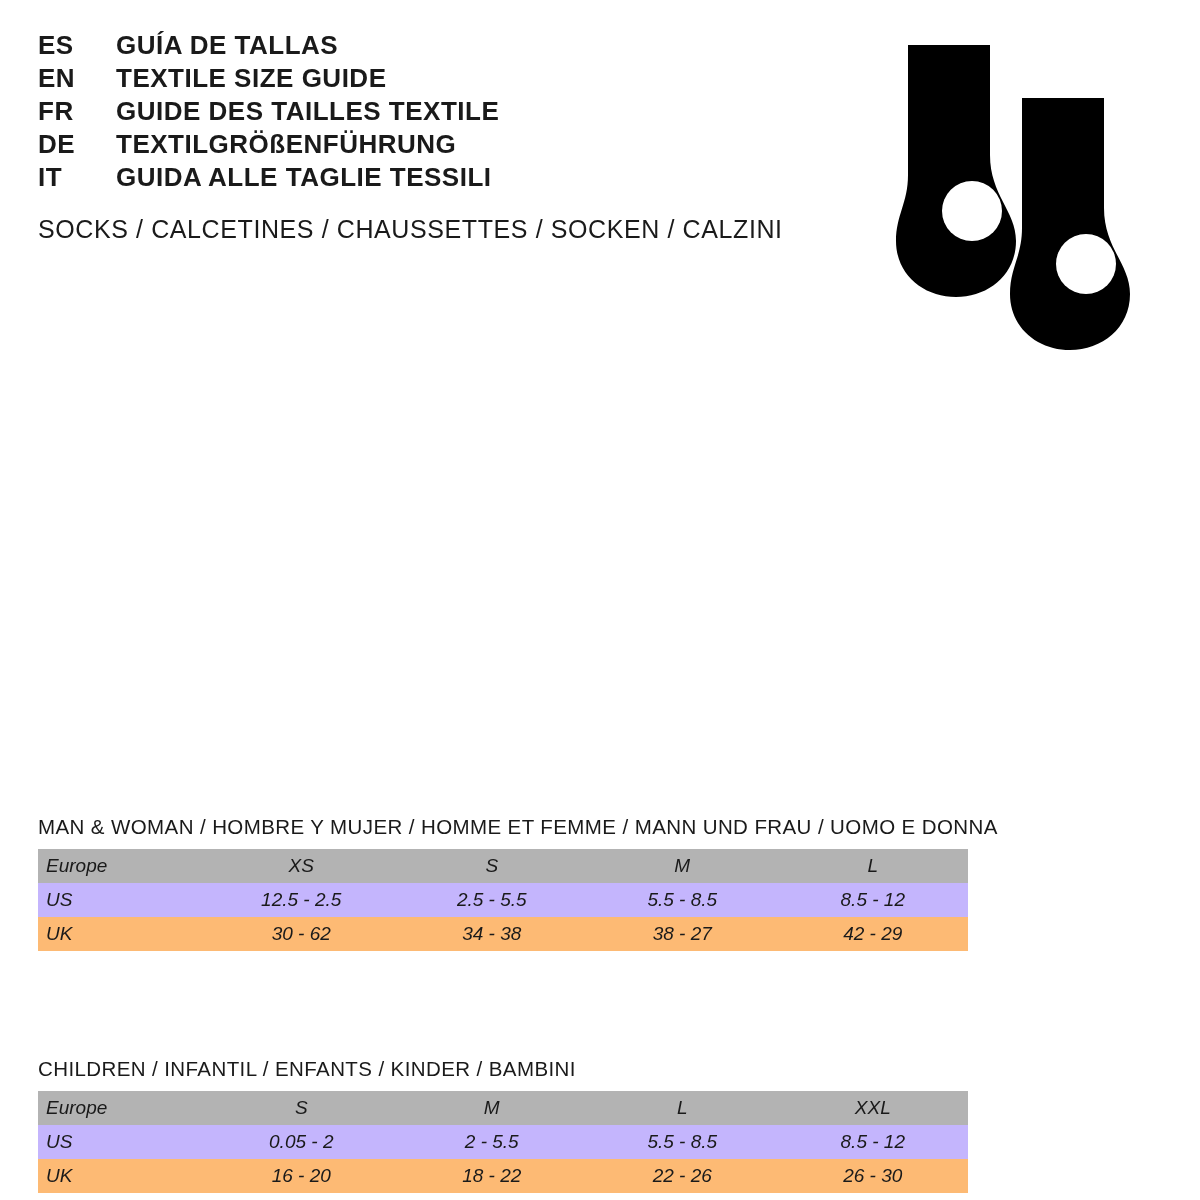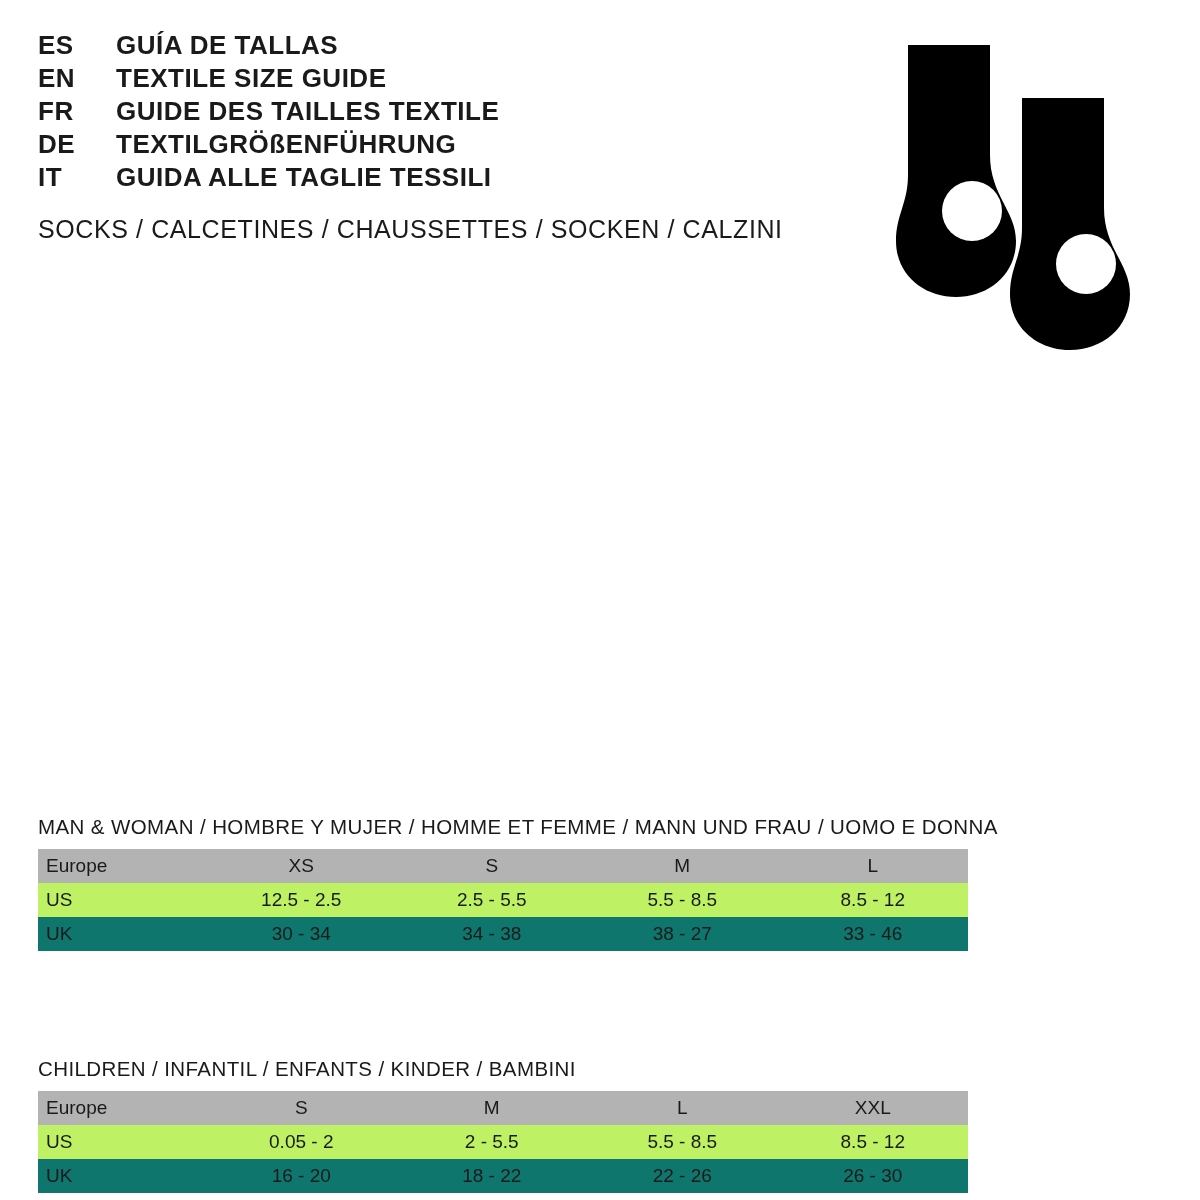--- a/index.html
+++ b/index.html
@@ -83,39 +83,40 @@
     border-collapse: collapse;
     width: 930px;
     table-layout: fixed;
   }
   table.size-table td {
     height: 34px;
     font-size: 19px;
     color: #1a1a1a;
     padding: 0;
     vertical-align: middle;
+    font-style: italic;
   }
   table.size-table td.rowlabel {
     text-align: left;
     padding-left: 8px;
     width: 160px;
   }
   table.size-table td.val {
     text-align: center;
   }
   tr.head-row td {
     background: #b3b3b3;
     font-weight: 400;
   }
   tr.alt-row td {
-    background: #bef264;
+    background: #c4b5fd;
     margin-top: 20px;
   }
   tr.shade-row td {
-    background: #0f766e;
+    background: #fdba74;
   }
 </style>
 </head>
 <body>
 
 <div class="header">
 
   <div class="lang-row">
     <span class="lang-code">ES</span>
     <span class="lang-text">GUÍA DE TALLAS</span>
@@ -173,24 +174,24 @@
       </tr>
       <tr class="alt-row">
         <td class="rowlabel">US</td>
         <td class="val">12.5 - 2.5</td>
         <td class="val">2.5 - 5.5</td>
         <td class="val">5.5 - 8.5</td>
         <td class="val">8.5 - 12</td>
       </tr>
       <tr class="shade-row">
         <td class="rowlabel">UK</td>
-        <td class="val">30 - 34</td>
+        <td class="val">30 - 62</td>
         <td class="val">34 - 38</td>
         <td class="val">38 - 27</td>
-        <td class="val">33 - 46</td>
+        <td class="val">42 - 29</td>
       </tr>
     </tbody>
   </table>
 </div>
 
 <div class="table-block" id="block-children">
   <div class="block-title">CHILDREN / INFANTIL / ENFANTS / KINDER / BAMBINI</div>
   <table class="size-table">
     <tbody>
       <tr class="head-row">

